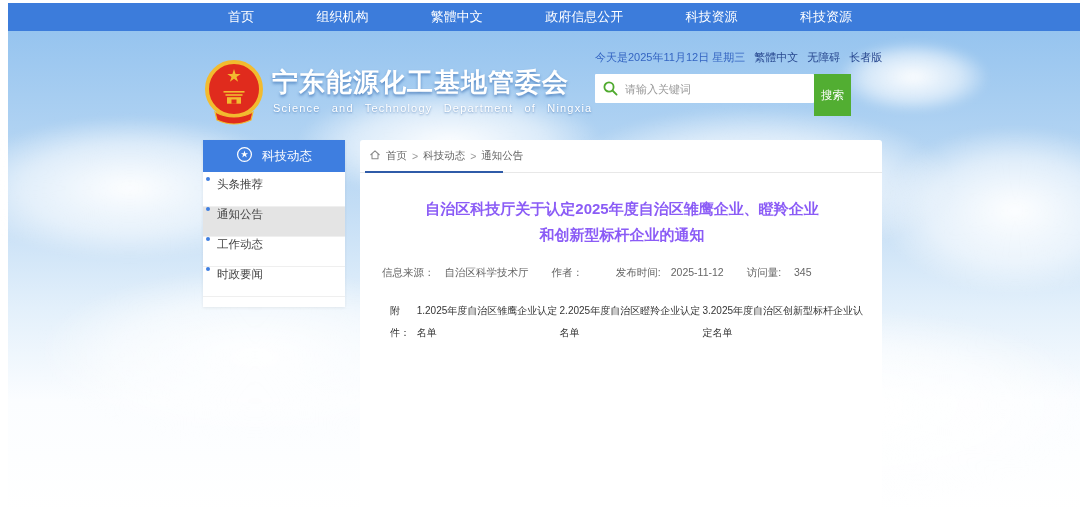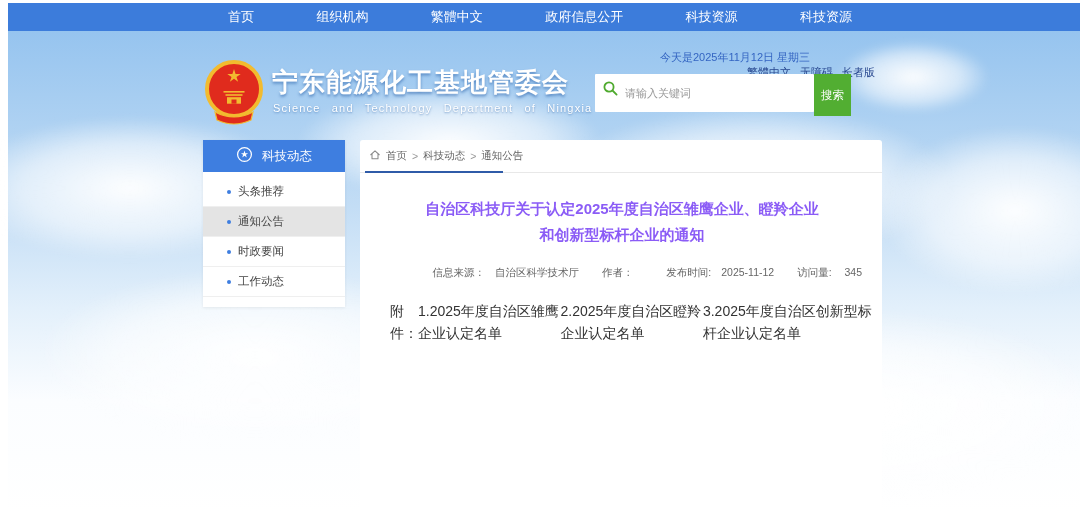--- a/index.html
+++ b/index.html
@@ -48,28 +48,28 @@
     font-size:26px; font-weight:bold; color:#fff; letter-spacing:1px;
     text-shadow:0 2px 3px rgba(26,82,158,0.55); white-space:nowrap;
   }
   .site-sub {
     position:absolute; left:273px; top:102px;
     font-size:11px; color:#fff; letter-spacing:1.2px; word-spacing:7px;
     text-shadow:0 1px 2px rgba(26,82,158,0.5); white-space:nowrap;
   }
   .date-row {
     position:absolute; left:595px; top:50px; width:280px; height:14px;
-    display:flex; align-items:center; font-size:11px; white-space:nowrap;flex-direction:column;
+    display:flex; align-items:center; font-size:11px; white-space:nowrap;
   }
   .date-text { color:#3465C2; }
   .lang-links { margin-left:auto; display:flex; }
   .lang-link { color:#27478F; margin-left:9px; text-decoration:none; cursor:pointer; }
 
   .search-input {
-    position:absolute; left:595px; top:74px; width:219px; height:38px;
+    position:absolute; left:595px; top:74px; width:219px; height:29px;
     background:#fff; border:none; outline:none; border-radius:1px;
     padding:0 6px 0 30px; font-size:11px; color:#333;
     font-family:"Liberation Sans", sans-serif;
   }
   .search-input::placeholder { color:#999; }
   .search-icon { position:absolute; left:602px; top:80px; width:17px; height:17px; }
   .search-btn {
     position:absolute; left:814px; top:74px; width:37px; height:42px;
     background:#52AE32; color:#fff; border:none; font-size:11.5px; cursor:pointer;
     font-family:"Liberation Sans", sans-serif;
@@ -80,21 +80,21 @@
     position:absolute; left:203px; top:140px; width:142px;
     background:#fff; padding-bottom:10px; box-shadow:0 1px 3px rgba(0,0,0,0.07);
   }
   .sidebar-header {
     height:32px; background:#3E7EE0; color:#fff;
     display:flex; align-items:center; justify-content:center; gap:9px;
     font-size:12.5px;
   }
   .sidebar-body { padding-top:5px; }
   .sidebar-item {
-    height:30px; display:flex; align-items:center; padding-left:24px;
+    height:30px; display:flex; align-items:flex-start; padding-left:3px;
     font-size:11.5px; color:#444; border-bottom:1px solid #efefef; cursor:pointer;
   }
   .sidebar-item.active { background:#E4E4E4; }
   .bullet { width:4px; height:4px; background:#3E7EE0; border-radius:50%; margin-right:7px; flex:none; }
 
   
   .main {
     position:absolute; left:360px; top:140px; width:522px; height:373px;
     background:#fff; border-radius:3px 3px 0 0;
   }
@@ -106,27 +106,27 @@
   .crumb-sep { color:#999; }
   .divider { position:relative; height:2px; }
   .divider-gray { position:absolute; left:0; right:0; top:1px; height:1px; background:#e8e8e8; }
   .divider-blue { position:absolute; left:5px; top:0; width:138px; height:2px; background:#2F5BA8; }
 
   .article { padding:23px 10px 0 12px; }
   .article-title {
     max-width:402px; margin:0 auto; text-align:center;
     font-size:15px; font-weight:bold; color:#8b5cf6; line-height:26px;
   }
-  .article-meta { margin-top:18px; text-align:right; font-size:10.5px; color:#666; white-space:nowrap; }
+  .article-meta { margin-top:18px; text-align:left; font-size:10.5px; color:#666; white-space:nowrap; }
   .article-meta span { margin:0 5px; }
   .article-body { margin-top:20px; font-size:10px; line-height:23px; color:#333; text-align:justify; }
   .article-body p { margin:0; text-indent:2em; }
   .attachments {
     margin-top:20px; margin-left:18px; display:flex;
-    font-size:14px; line-height:22px; color:#333;
+    font-size:10px; line-height:22px; color:#333;
   }
   .att-items { display:flex; flex-direction:row; }
   .att-item { cursor:pointer; }
 </style>
 </head>
 <body>
 
 <div class="sky"></div>
 <div class="cloud c1"></div>
 <div class="cloud c2"></div>
@@ -193,25 +193,25 @@
     <div class="sidebar-item">
       <span class="bullet"></span>
       <span>头条推荐</span>
     </div>
     <div class="sidebar-item active">
       <span class="bullet"></span>
       <span>通知公告</span>
     </div>
     <div class="sidebar-item">
       <span class="bullet"></span>
+      <span>工作动态</span>
+    </div>
+    <div class="sidebar-item">
+      <span class="bullet"></span>
       <span>时政要闻</span>
-    </div>
-    <div class="sidebar-item">
-      <span class="bullet"></span>
-      <span>工作动态</span>
     </div>
   </div>
 </div>
 
 <div class="main">
   <div class="breadcrumb">
     <span>
       <svg width="12" height="12" viewBox="0 0 16 16">
         <path d="M2 8 L8 2.5 L14 8 M4 6.8 V13 H12 V6.8" fill="none" stroke="#8a8a8a" stroke-width="1.4" stroke-linejoin="round"></path>
       </svg>

